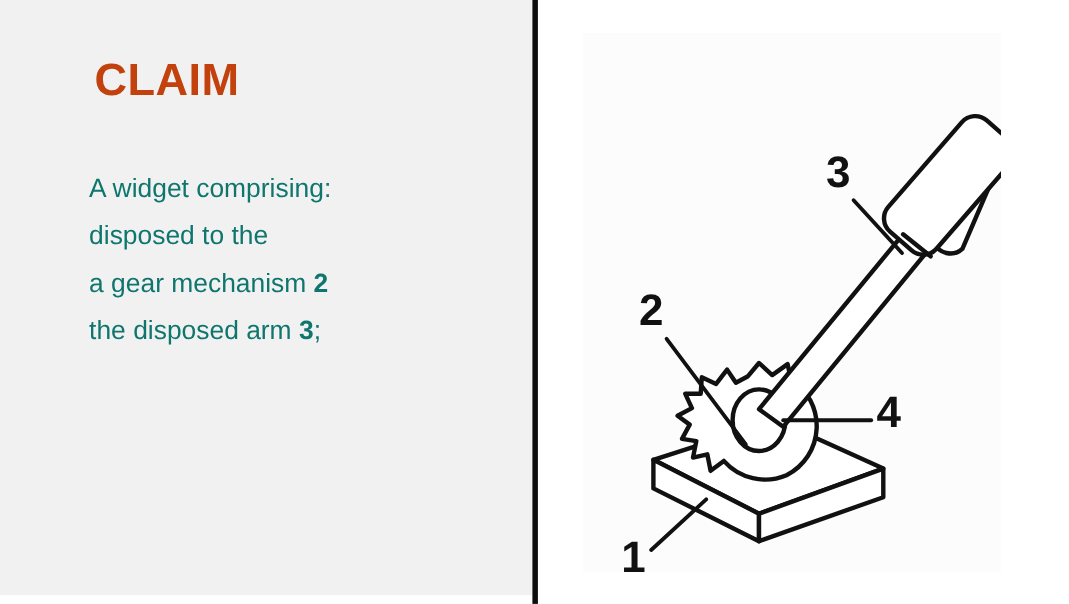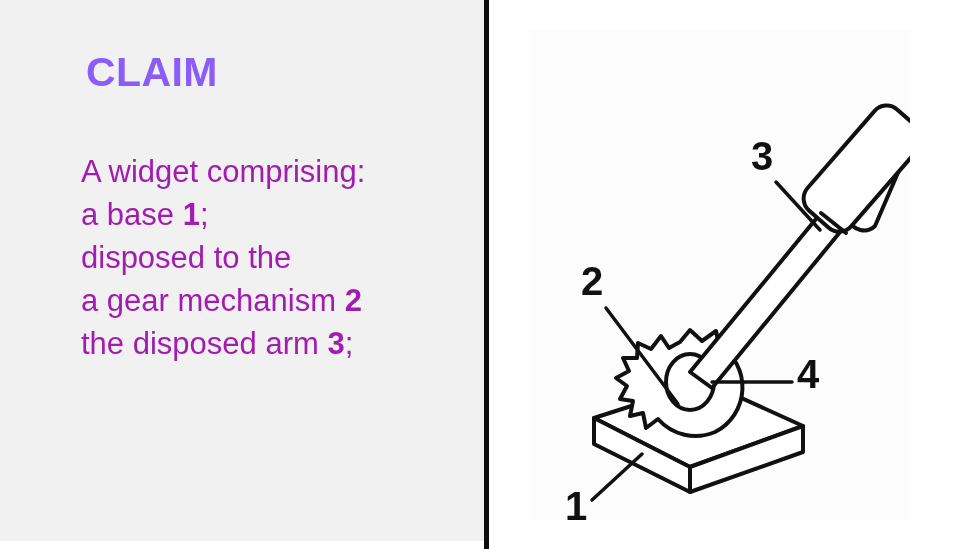--- a/index.html
+++ b/index.html
@@ -34,31 +34,31 @@
     width: 5px;
     height: 549px;
     background: #0d0d0d;
   }
   .claim-title {
     position: absolute;
     left: 86px;
     top: 50px;
     font-size: 41px;
     font-weight: bold;
-    color: #8b5cf6;
+    color: #c2410c;
     letter-spacing: 0.4px;
     line-height: 1.1;
   }
   .claim-body {
     position: absolute;
     left: 81px;
     top: 150px;
     width: 390px;
-    font-size: 31px;
-    color: #a21caf;
+    font-size: 24px;
+    color: #0f766e;
     line-height: 43px;
   }
   .claim-body .ln {
     white-space: nowrap;
   }
   .claim-body b {
     font-weight: bold;
   }
 
   
@@ -88,21 +88,20 @@
 </head>
 <body>
 
 <div class="slide">
 
   <div class="text-panel">
     <div class="claim-title">CLAIM</div>
 
     <div class="claim-body">
       <div class="ln"><span>A widget comprising:</span></div>
-      <div class="ln"><span>a base </span><b>1</b><span>;</span></div>
       <div class="ln"><span>disposed to the</span></div>
       <div class="ln"><span>a gear mechanism </span><b>2</b></div>
       <div class="ln"><span>the disposed arm </span><b>3</b><span>;</span></div>
     </div>
   </div>
 
   <div class="divider"></div>
 
   <div class="figure-panel">
     <svg class="figure-svg" viewBox="0 0 380 490" xmlns="http://www.w3.org/2000/svg">

